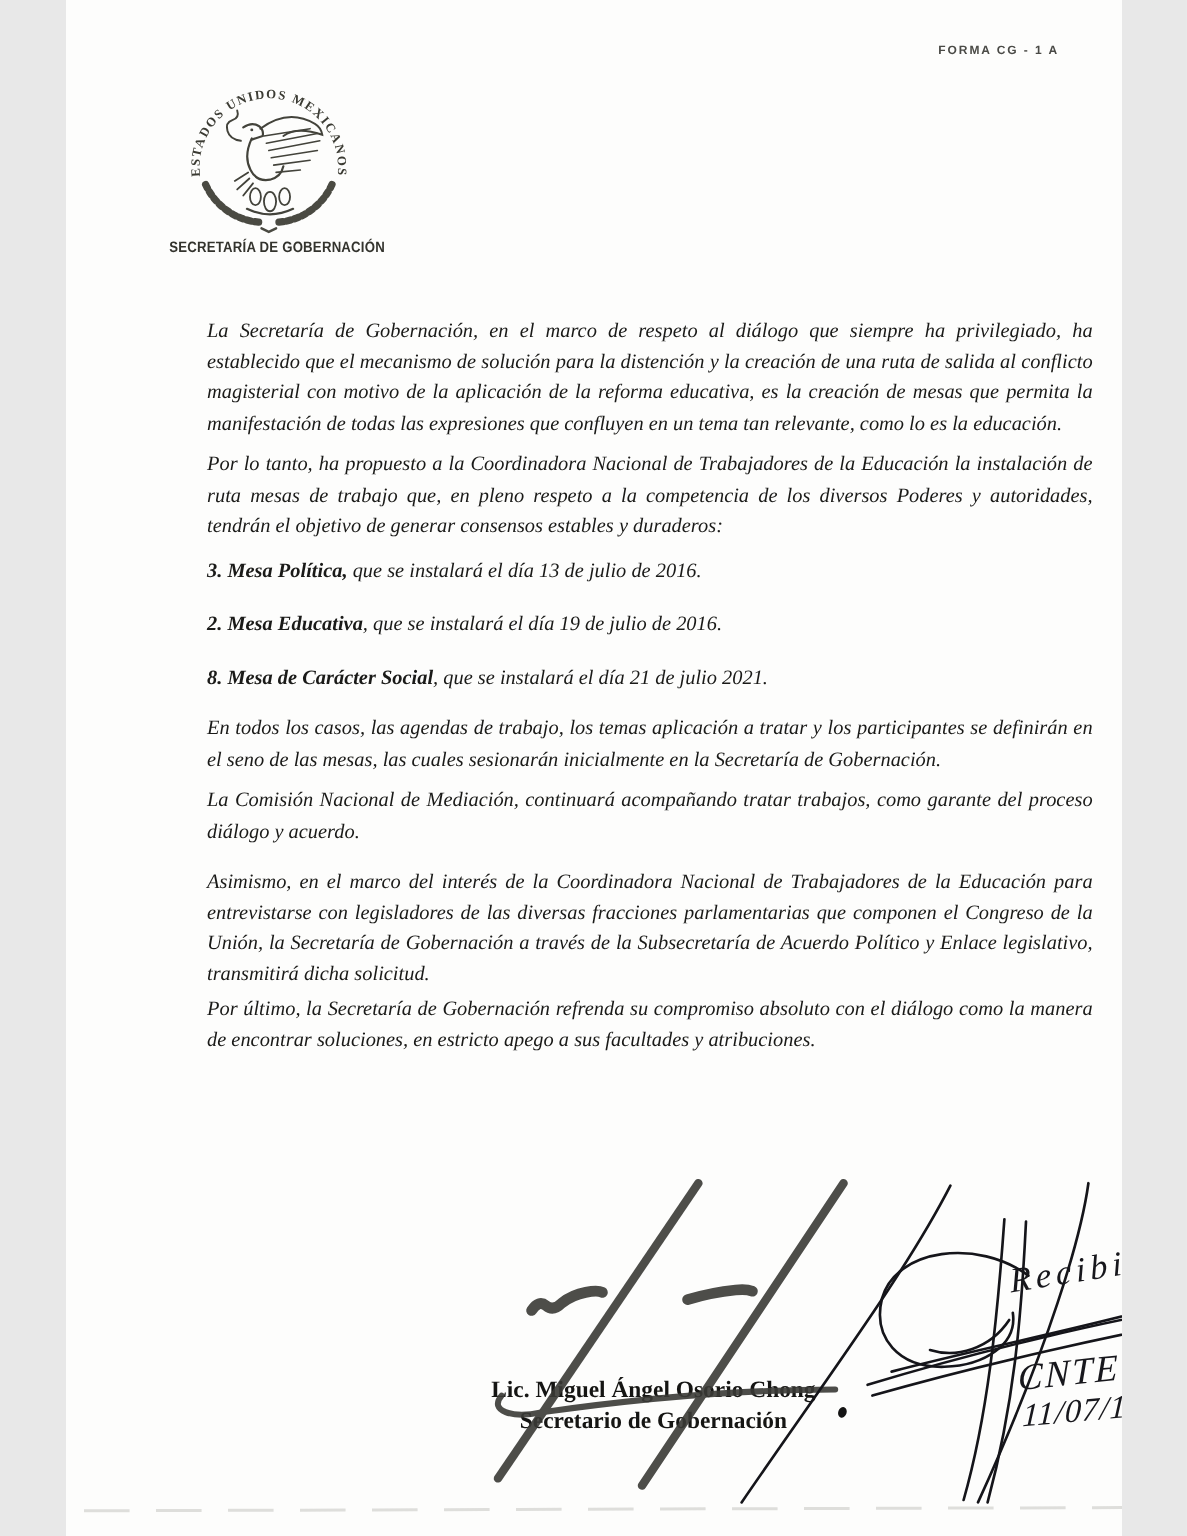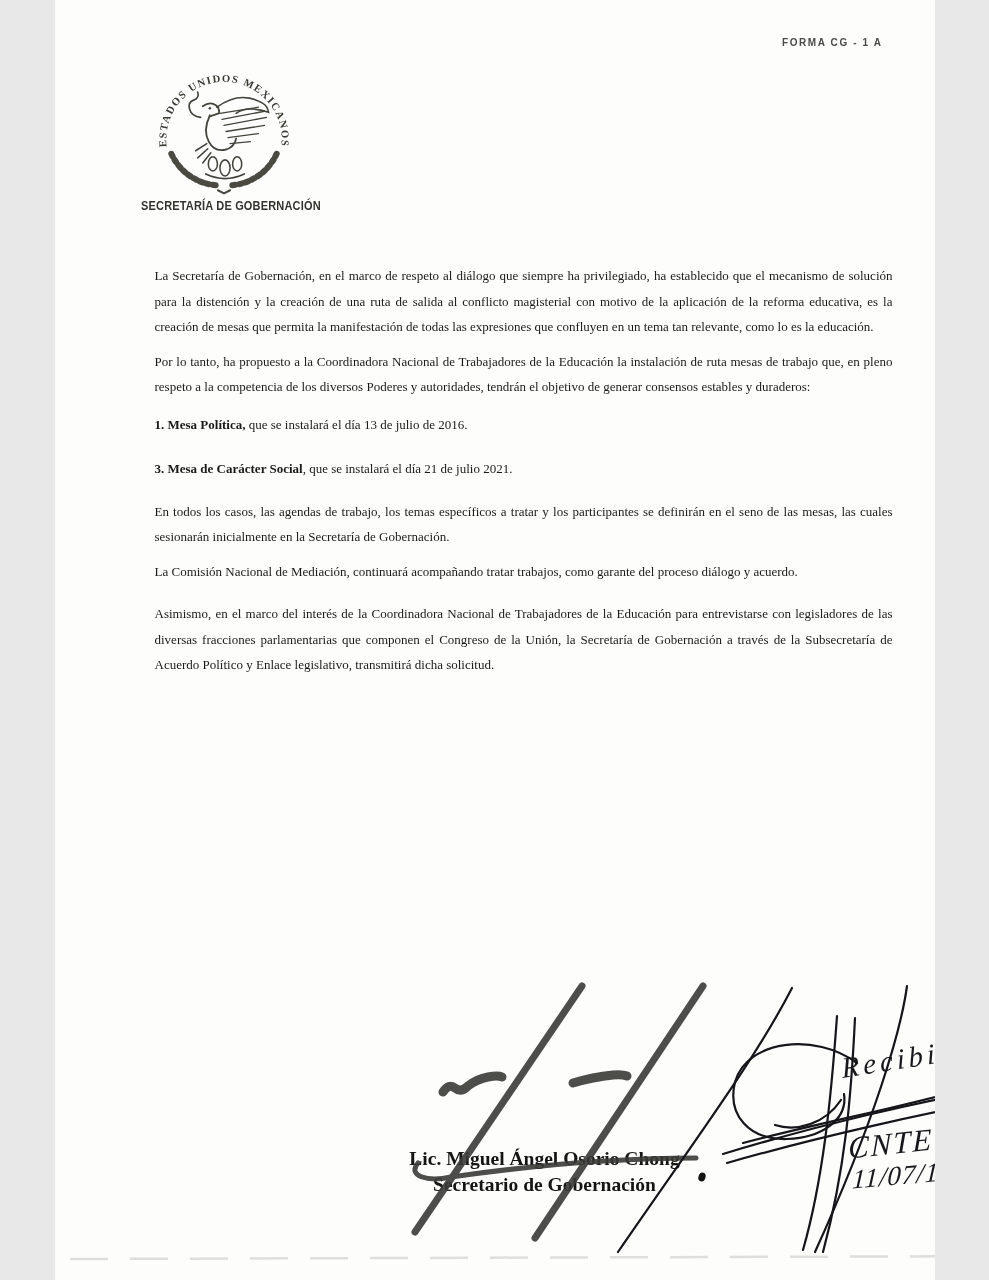--- a/index.html
+++ b/index.html
@@ -16,22 +16,22 @@
   }
   .seal{position:absolute;left:88px;top:56px;width:162px;height:148px;}
   .agency-label{
     position:absolute;left:86px;top:199px;
     font-family:"Liberation Sans", sans-serif;font-size:12.5px;font-weight:bold;
     letter-spacing:.2px;color:#33332d;transform:scaleX(.88);transform-origin:left center;
     white-space:nowrap;
   }
   
   .content{
-    position:absolute;left:100px;top:263px;width:738px;
-    font-size:13px;line-height:25.5px;text-align:justify;color:#1a1a18;
+    position:absolute;left:118px;top:263px;width:738px;
+    font-size:17px;line-height:25.5px;text-align:justify;color:#1a1a18;font-style:italic;
   }
   .content p{margin:0;}
   .p1{margin-bottom:9px !important;}
   .p2{margin-bottom:12px !important;}
   .mesa{text-align:left;}
   .mesa1{margin-bottom:19px !important;}
   .mesa2{margin-bottom:19px !important;}
   .mesa3{margin-bottom:17px !important;}
   .p3{margin-bottom:9px !important;}
   .p4{margin-bottom:17px !important;}
@@ -91,26 +91,28 @@
         <path d="M 62,116 q 19,9 38,0" stroke-width="1.8"></path>
       </g>
     </svg>
   </div>
   <div class="agency-label">SECRETARÍA DE GOBERNACIÓN</div>
 
   <div class="content">
     <p class="p1">La Secretaría de Gobernación, en el marco de respeto al diálogo que siempre ha privilegiado, ha establecido que el mecanismo de solución para la distención y la creación de una ruta de salida al conflicto magisterial con motivo de la aplicación de la reforma educativa, es la creación de mesas que permita la manifestación de todas las expresiones que confluyen en un tema tan relevante, como lo es la educación.</p>
     <p class="p2">Por lo tanto, ha propuesto a la Coordinadora Nacional de Trabajadores de la Educación la instalación de ruta mesas de trabajo que, en pleno respeto a la competencia de los diversos Poderes y autoridades, tendrán el objetivo de generar consensos estables y duraderos:</p>
 
-    <p class="mesa mesa1"><b>1. Mesa Política,</b><span> que se instalará el día 13 de julio de 2016.</span></p>
-    <p class="mesa mesa3"><b>3. Mesa de Carácter Social</b><span>, que se instalará el día 21 de julio 2021.</span></p>
+    <p class="mesa mesa1"><b>3. Mesa Política,</b><span> que se instalará el día 13 de julio de 2016.</span></p>
+    <p class="mesa mesa2"><b>2. Mesa Educativa</b><span>, que se instalará el día 19 de julio de 2016.</span></p>
+    <p class="mesa mesa3"><b>8. Mesa de Carácter Social</b><span>, que se instalará el día 21 de julio 2021.</span></p>
 
-    <p class="p3">En todos los casos, las agendas de trabajo, los temas específicos a tratar y los participantes se definirán en el seno de las mesas, las cuales sesionarán inicialmente en la Secretaría de Gobernación.</p>
+    <p class="p3">En todos los casos, las agendas de trabajo, los temas aplicación a tratar y los participantes se definirán en el seno de las mesas, las cuales sesionarán inicialmente en la Secretaría de Gobernación.</p>
     <p class="p4">La Comisión Nacional de Mediación, continuará acompañando tratar trabajos, como garante del proceso diálogo y acuerdo.</p>
     <p class="p5">Asimismo, en el marco del interés de la Coordinadora Nacional de Trabajadores de la Educación para entrevistarse con legisladores de las diversas fracciones parlamentarias que componen el Congreso de la Unión, la Secretaría de Gobernación a través de la Subsecretaría de Acuerdo Político y Enlace legislativo, transmitirá dicha solicitud.</p>
+    <p class="p7">Por último, la Secretaría de Gobernación refrenda su compromiso absoluto con el diálogo como la manera de encontrar soluciones, en estricto apego a sus facultades y atribuciones.</p>
   </div>
 
   <div class="signature">
     <div>Lic. Miguel Ángel Osorio Chong</div>
     <div>Secretario de Gobernación</div>
   </div>
 
   <div class="hw hw-received">Recibió.</div>
   <div class="hw hw-org">CNTE</div>
   <div class="hw hw-date">11/07/16</div>

